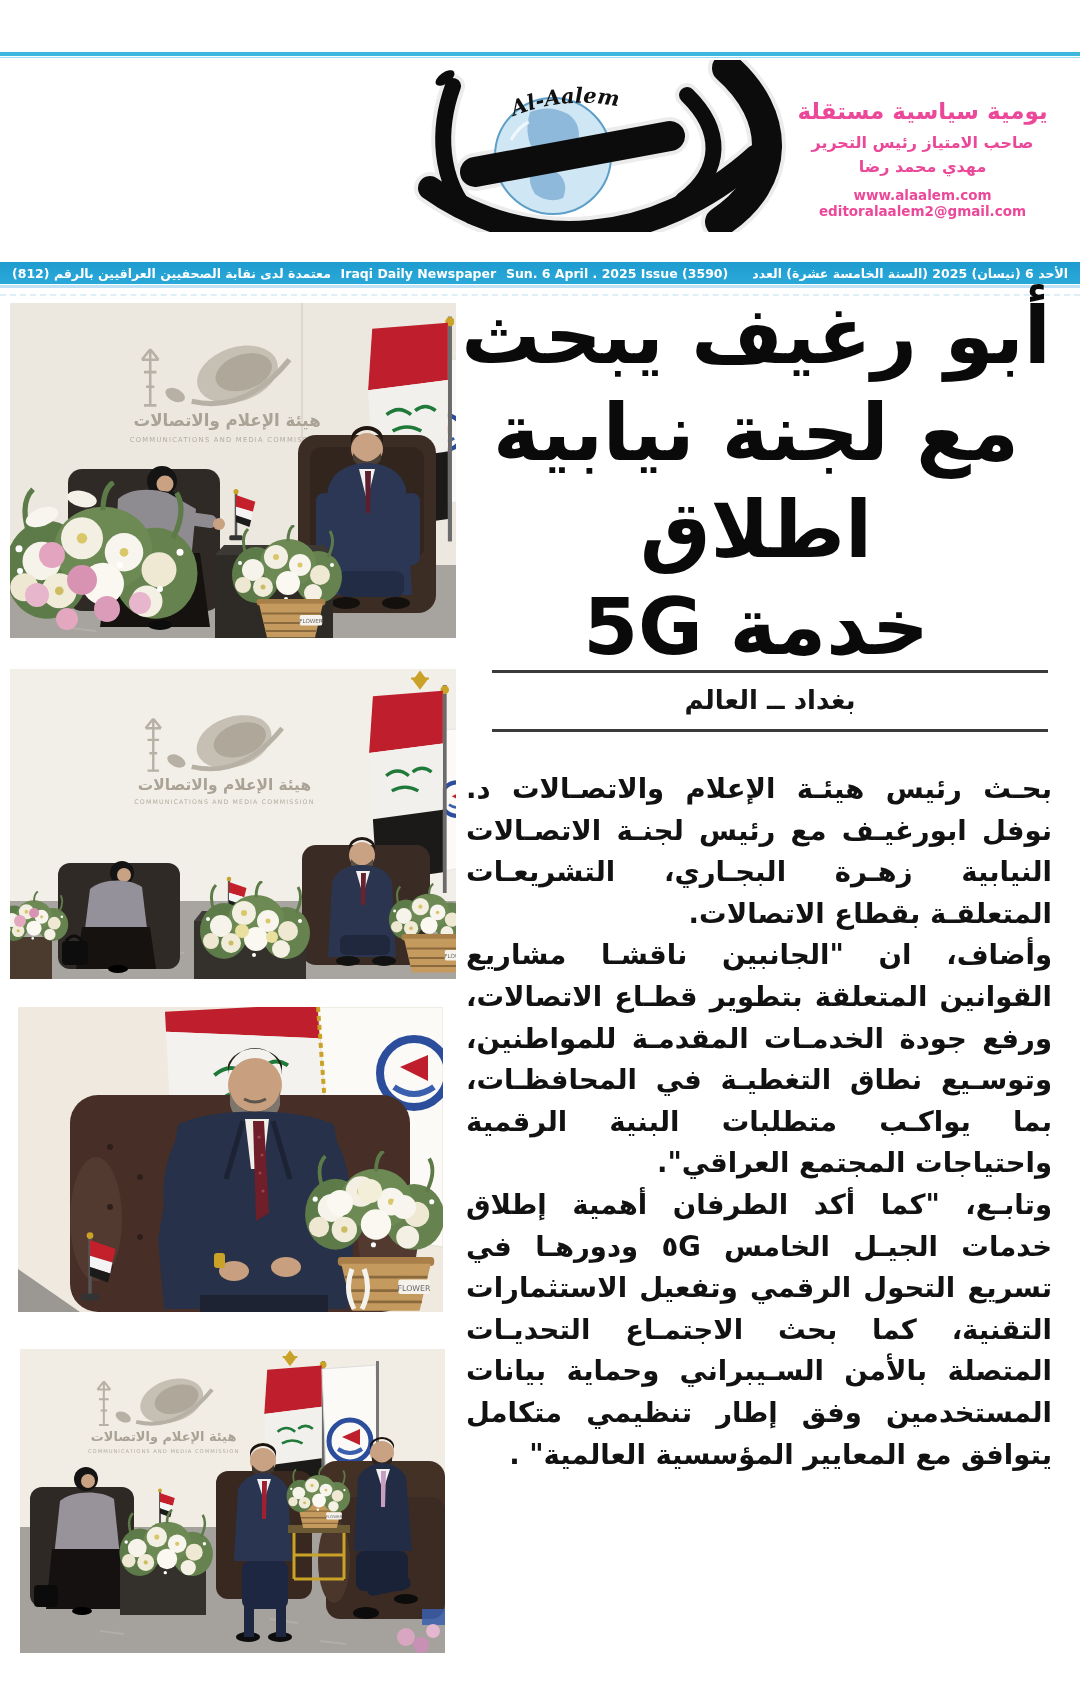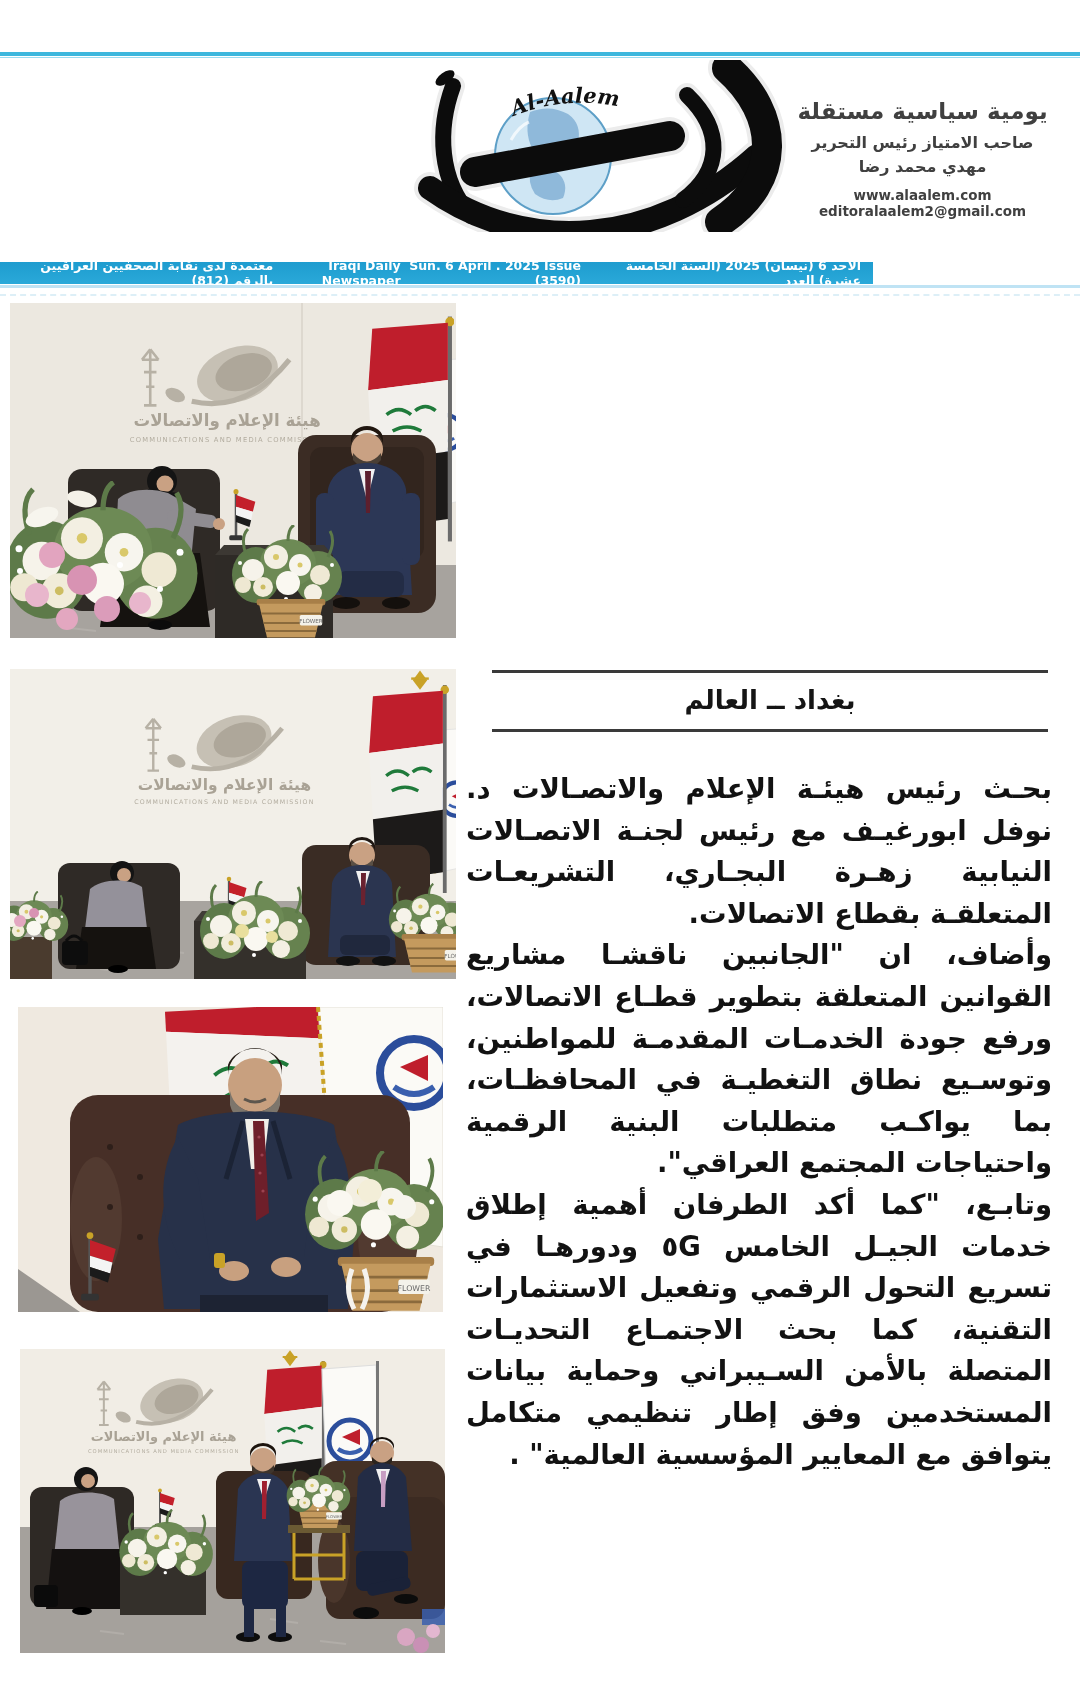--- a/index.html
+++ b/index.html
@@ -4,30 +4,30 @@
 <style>
   html,body{margin:0;padding:0;background:#ffffff;}
   .page{position:relative;width:1080px;height:1689px;background:#fff;overflow:hidden;
         font-family:"DejaVu Sans",sans-serif;}
   .abs{position:absolute;}
   
   .top-line{left:0;top:52px;width:1080px;height:4px;background:#3db7dd;}
   .top-line2{left:0;top:57px;width:1080px;height:1px;background:#9adcf0;}
   
   .logo-svg{left:325px;top:60px;width:485px;height:172px;}
-  .mast-info{left:795px;top:98px;width:255px;text-align:center;color:#404040;direction:rtl;}
+  .mast-info{left:795px;top:98px;width:255px;text-align:center;color:#ec4899;direction:rtl;}
   .mast-tagline{font-size:23px;font-weight:bold;}
   .mast-owner{font-size:16px;font-weight:bold;margin-top:9px;}
   .mast-editor{font-size:16px;font-weight:bold;margin-top:5px;text-align:center;}
   .mast-site{font-size:13.5px;font-weight:bold;margin-top:11px;direction:ltr;}
   .mast-email{font-size:13.5px;font-weight:bold;direction:ltr;}
   
-  .info-bar{left:0;top:262px;width:873px;height:22px;background:linear-gradient(#1e9ccf,#2aa9d9);
+  .info-bar{left:0;top:262px;width:1080px;height:22px;background:linear-gradient(#1e9ccf,#2aa9d9);
             display:flex;justify-content:space-between;align-items:center;
-            padding:0 12px;box-sizing:border-box;color:#fff;font-size:12.5px;font-weight:bold;text-align:right;}
+            padding:0 12px;box-sizing:border-box;color:#fff;font-size:12.5px;font-weight:bold;}
   .bar-right{display:flex;gap:24px;align-items:center;}
   .bar-edge{left:0;top:285px;width:1080px;height:3px;background:#bfe3f4;}
   .bar-dots{left:0;top:294px;width:1080px;height:0;border-top:2px dashed #d5ecf6;opacity:.8;}
   
   .photo{display:block;}
   
   .headline{left:458px;top:288px;width:596px;text-align:center;direction:rtl;
             font-weight:800;font-size:79px;line-height:97px;color:#0a0a0a;letter-spacing:-1px;}
   
   .byline-box{left:492px;top:670px;width:556px;border-top:3px solid #3a3a3a;
@@ -424,20 +424,25 @@
       <use href="#sym-flowers" x="262" y="118" width="74" height="52"></use>
     </g>
     <g>
       <rect x="402" y="260" width="23" height="16" fill="#3a5fae" opacity=".85"></rect>
       <circle cx="386" cy="288" r="9" fill="#d9a6c2"></circle>
         <circle cx="401" cy="296" r="8" fill="#c990b5"></circle>
         <circle cx="413" cy="282" r="7" fill="#e3b7d0"></circle>
     </g>
   </svg>
 
+  <div class="abs headline">
+    <div>أبو رغيف يبحث</div>
+    <div>مع لجنة نيابية اطلاق</div>
+    <div>خدمة 5G</div>
+  </div>
 
   <div class="abs byline-box">
     <div class="byline">بغداد ــ العالم</div>
   </div>
 
   <article class="abs article">
     <p>بحـث رئيس هيئـة الإعلام والاتصـالات د. نوفل ابورغيـف مع رئيس لجنـة الاتصـالات النيابية زهـرة البجـاري، التشريعـات المتعلقـة بقطاع الاتصالات.</p>
     <p>وأضاف، ان "الجانبين ناقشـا مشاريع القوانين المتعلقة بتطوير قطـاع الاتصالات، ورفع جودة الخدمـات المقدمـة للمواطنين، وتوسـيع نطاق التغطيـة في المحافظـات، بما يواكـب متطلبات البنية الرقمية واحتياجات المجتمع العراقي".</p>
     <p>وتابـع، "كما أكد الطرفان أهمية إطلاق خدمات الجيـل الخامس ٥G ودورهـا في تسريع التحول الرقمي وتفعيل الاستثمارات التقنية، كما بحث الاجتمـاع التحديـات المتصلة بالأمن السـيبراني وحماية بيانات المستخدمين وفق إطار تنظيمي متكامل يتوافق مع المعايير المؤسسية العالمية" .</p>
   </article>

